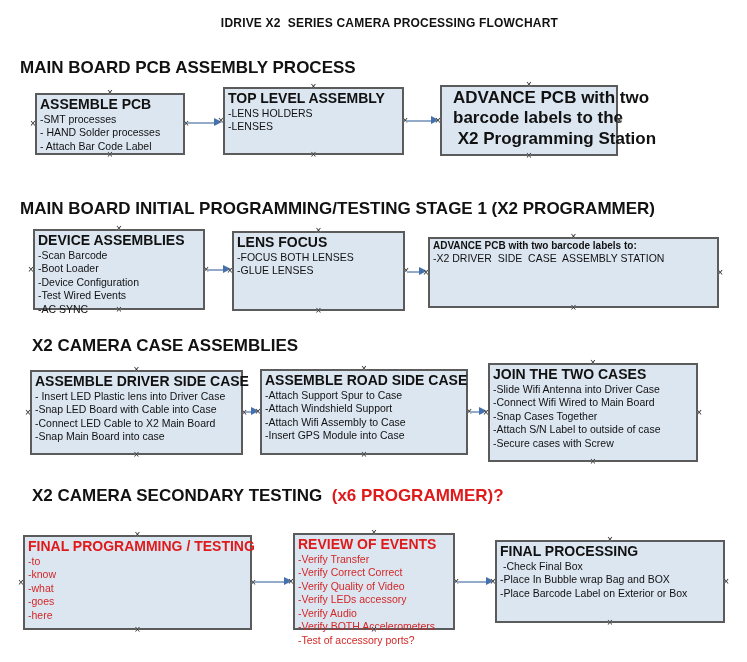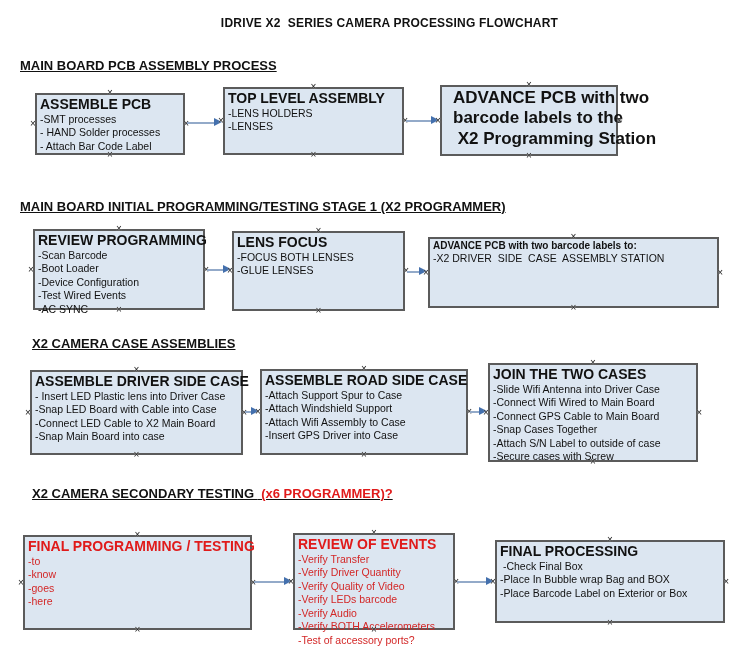--- a/index.html
+++ b/index.html
@@ -10,21 +10,21 @@
   html,body{margin:0;padding:0;background:#ffffff;}
   .canvas{
     position:relative;width:747px;height:662px;background:#ffffff;
     font-family:"Liberation Sans", sans-serif;color:var(--ink);overflow:hidden;
   }
   .page-title{
     position:absolute;top:16px;left:16px;width:100%;text-align:center;
     font-size:12px;font-weight:bold;white-space:pre;letter-spacing:0.2px;
   }
   .section-header{
-    position:absolute;font-size:13px;font-weight:bold;white-space:pre;text-decoration:underline;
+    position:absolute;font-size:17px;font-weight:bold;white-space:pre;
   }
   .section-header .suffix{color:var(--red-title);}
   .flow-box{
     position:absolute;background:var(--fill);border:2px solid var(--border);
     box-sizing:border-box;padding:1px 0 0 3px;overflow:visible;
   }
   .box-title{font-weight:bold;font-size:14px;line-height:1.2;white-space:pre;}
   .box-item{font-size:10.5px;line-height:13.5px;white-space:pre;}
   .flow-box.red .box-title{color:var(--red-title);}
   .flow-box.red .box-item{color:var(--red);}
@@ -81,21 +81,21 @@
       <div class="box-title" style="font-size: 17px; margin-left: 8px;">ADVANCE PCB with two
 barcode labels to the
  X2 Programming Station</div>
       <span class="cp cp-top">×</span>
       <span class="cp cp-right">×</span>
       <span class="cp cp-bottom">×</span>
       <span class="cp cp-left">×</span>
     </div>
     <div class="section-header" style="left: 20px; top: 199px;"><span>MAIN BOARD INITIAL PROGRAMMING/TESTING STAGE 1 (X2 PROGRAMMER)</span></div>
     <div class="flow-box" style="left: 33px; top: 229px; width: 172px; height: 81px;">
-      <div class="box-title">REVIEW PROGRAMMING</div>
+      <div class="box-title">DEVICE ASSEMBLIES</div>
       <div class="box-item">-Scan Barcode</div>
       <div class="box-item">-Boot Loader</div>
       <div class="box-item">-Device Configuration</div>
       <div class="box-item">-Test Wired Events</div>
       <div class="box-item">-AC SYNC</div>
       <span class="cp cp-top">×</span>
       <span class="cp cp-right">×</span>
       <span class="cp cp-bottom">×</span>
       <span class="cp cp-left">×</span>
     </div>
@@ -138,65 +138,65 @@
     </div>
     <div class="arrow" style="left: 245px; top: 407px; width: 14px;">
       <div class="line" style="width: 7px;"></div>
       <div class="head"></div>
     </div>
     <div class="flow-box" style="left: 260px; top: 369px; width: 208px; height: 86px;">
       <div class="box-title">ASSEMBLE ROAD SIDE CASE</div>
       <div class="box-item">-Attach Support Spur to Case</div>
       <div class="box-item">-Attach Windshield Support</div>
       <div class="box-item">-Attach Wifi Assembly to Case</div>
-      <div class="box-item">-Insert GPS Driver into Case</div>
+      <div class="box-item">-Insert GPS Module into Case</div>
       <span class="cp cp-top">×</span>
       <span class="cp cp-right">×</span>
       <span class="cp cp-bottom">×</span>
       <span class="cp cp-left">×</span>
     </div>
     <div class="arrow" style="left: 470px; top: 407px; width: 17px;">
       <div class="line" style="width: 10px;"></div>
       <div class="head"></div>
     </div>
     <div class="flow-box" style="left: 488px; top: 363px; width: 210px; height: 99px;">
       <div class="box-title">JOIN THE TWO CASES</div>
       <div class="box-item">-Slide Wifi Antenna into Driver Case</div>
       <div class="box-item">-Connect Wifi Wired to Main Board</div>
-      <div class="box-item">-Connect GPS Cable to Main Board</div>
       <div class="box-item">-Snap Cases Together</div>
       <div class="box-item">-Attach S/N Label to outside of case</div>
       <div class="box-item">-Secure cases with Screw</div>
       <span class="cp cp-top">×</span>
       <span class="cp cp-right">×</span>
       <span class="cp cp-bottom">×</span>
       <span class="cp cp-left">×</span>
     </div>
     <div class="section-header" style="left: 32px; top: 486px;"><span>X2 CAMERA SECONDARY TESTING </span><span class="suffix"> (x6 PROGRAMMER)?</span></div>
     <div class="flow-box red" style="left: 23px; top: 535px; width: 229px; height: 95px;">
       <div class="box-title">FINAL PROGRAMMING / TESTING</div>
       <div class="box-item">-to</div>
       <div class="box-item">-know</div>
+      <div class="box-item">-what</div>
       <div class="box-item">-goes</div>
       <div class="box-item">-here</div>
       <span class="cp cp-top">×</span>
       <span class="cp cp-right">×</span>
       <span class="cp cp-bottom">×</span>
       <span class="cp cp-left">×</span>
     </div>
     <div class="arrow" style="left: 254px; top: 577px; width: 38px;">
       <div class="line" style="width: 31px;"></div>
       <div class="head"></div>
     </div>
     <div class="flow-box red" style="left: 293px; top: 533px; width: 162px; height: 97px;">
       <div class="box-title">REVIEW OF EVENTS</div>
       <div class="box-item">-Verify Transfer</div>
-      <div class="box-item">-Verify Driver Quantity</div>
+      <div class="box-item">-Verify Correct Correct</div>
       <div class="box-item">-Verify Quality of Video</div>
-      <div class="box-item">-Verify LEDs barcode</div>
+      <div class="box-item">-Verify LEDs accessory</div>
       <div class="box-item">-Verify Audio</div>
       <div class="box-item">-Verify BOTH Accelerometers</div>
       <div class="box-item">-Test of accessory ports?</div>
       <span class="cp cp-top">×</span>
       <span class="cp cp-right">×</span>
       <span class="cp cp-bottom">×</span>
       <span class="cp cp-left">×</span>
     </div>
     <div class="arrow" style="left: 457px; top: 577px; width: 37px;">
       <div class="line" style="width: 30px;"></div>

